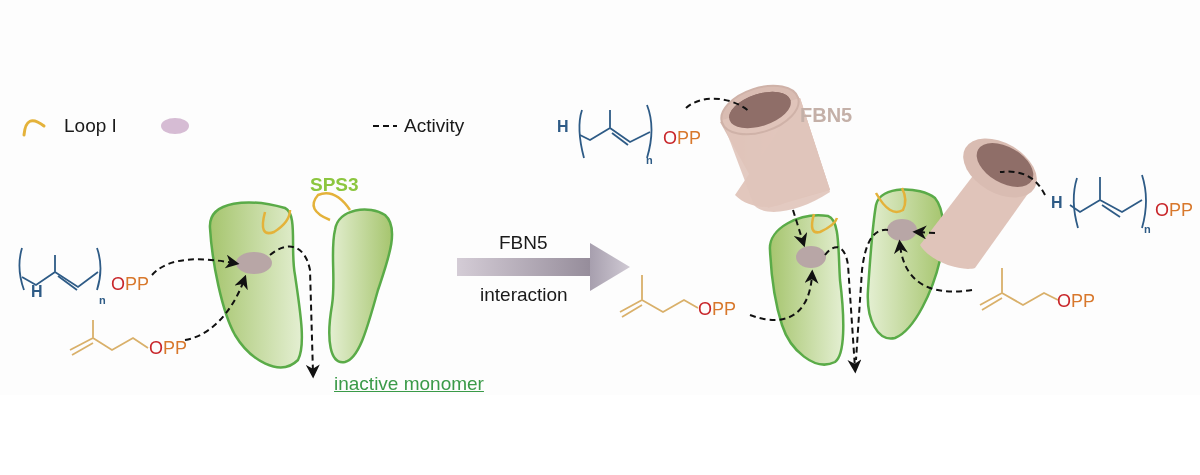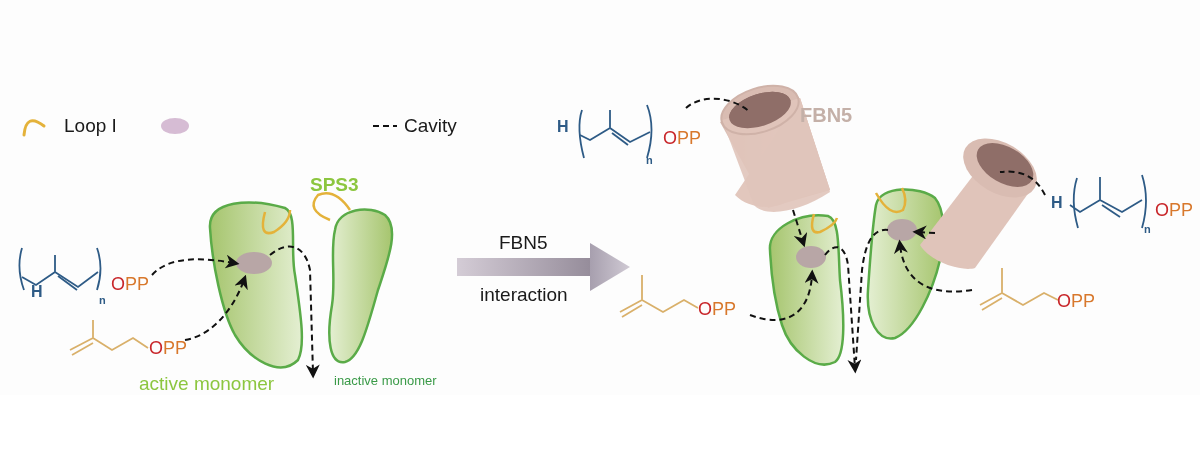--- a/index.html
+++ b/index.html
@@ -10,21 +10,21 @@
   .legend-text { font-size: 19px; color: #1a1a1a; top: 115px; }
   .chem { font-weight: normal; font-size: 18px; }
   .O { color: #c8262a; }
   .PP { color: #d8782c; }
   .H { color: #2e5b86; font-weight: bold; font-size: 16px; }
   .n { color: #2e5b86; font-weight: bold; font-size: 11px; }
   .sps3 { color: #8cc63f; font-weight: bold; font-size: 19px; }
   .fbn5-top { color: #c4b0a8; font-weight: bold; font-size: 20px; }
   .arrow-text { color: #1a1a1a; font-size: 19px; }
   .active-mono { color: #8cc63f; font-size: 19px; }
-  .inactive-mono { color: #3a9a48; font-size: 13px; }
+  .inactive-mono { color: #3a9a48; font-size: 19px; text-decoration: underline; }
 </style>
 </head>
 <body>
 
 <div class="stage">
 
 <svg width="1200" height="475" viewBox="0 0 1200 475">
   <defs>
     <linearGradient id="gMonoL" x1="0" y1="0" x2="1" y2="0">
       <stop offset="0" stop-color="#a6c56e"></stop>
@@ -141,28 +141,27 @@
   <path d="M793,210 L803,242" fill="none" stroke="#111" stroke-width="2" stroke-dasharray="6,4" marker-end="url(#arr)"></path>
   <path d="M750,315 C790,330 810,310 812,275" fill="none" stroke="#111" stroke-width="2" stroke-dasharray="6,4" marker-end="url(#arr)"></path>
   <path d="M825,255 C835,242 845,245 848,265 L855,368" fill="none" stroke="#111" stroke-width="2" stroke-dasharray="6,4" marker-end="url(#arr)"></path>
   <path d="M888,230 C872,228 865,245 862,270 L856,360" fill="none" stroke="#111" stroke-width="2" stroke-dasharray="6,4"></path>
   <path d="M1045,195 C1035,175 1020,170 1000,172" fill="none" stroke="#111" stroke-width="2" stroke-dasharray="6,4"></path>
   <path d="M935,233 L918,232" fill="none" stroke="#111" stroke-width="2" stroke-dasharray="6,4" marker-end="url(#arr)"></path>
   <path d="M972,290 C940,295 905,290 900,245" fill="none" stroke="#111" stroke-width="2" stroke-dasharray="6,4" marker-end="url(#arr)"></path>
 </svg>
 
 <span class="lbl legend-text" style="left:64px;">Loop I</span>
-<span class="lbl legend-text" style="left:404px;">Cavity</span>
+<span class="lbl legend-text" style="left:404px;">Activity</span>
 
 <span class="lbl sps3" style="left:282px; top:174px;margin-left:28px;">SPS3</span>
 <span class="lbl H" style="left:31px; top:283px;">H</span>
 <span class="lbl n" style="left:99px; top:294px;">n</span>
 <span class="lbl chem" style="left:111px; top:274px;"><span class="O">O</span><span class="PP">PP</span></span>
 <span class="lbl chem" style="left:149px; top:338px;"><span class="O">O</span><span class="PP">PP</span></span>
-<span class="lbl active-mono" style="left:139px; top:373px;">active monomer</span>
 <span class="lbl inactive-mono" style="left:334px; top:373px;">inactive monomer</span>
 
 <span class="lbl arrow-text" style="left:499px; top:232px;">FBN5</span>
 <span class="lbl arrow-text" style="left:480px; top:284px;">interaction</span>
 
 <span class="lbl fbn5-top" style="left:800px; top:104px;">FBN5</span>
 <span class="lbl H" style="left:557px; top:118px;">H</span>
 <span class="lbl n" style="left:646px; top:154px;">n</span>
 <span class="lbl chem" style="left:663px; top:128px;"><span class="O">O</span><span class="PP">PP</span></span>
 <span class="lbl H" style="left:1051px; top:194px;">H</span>

